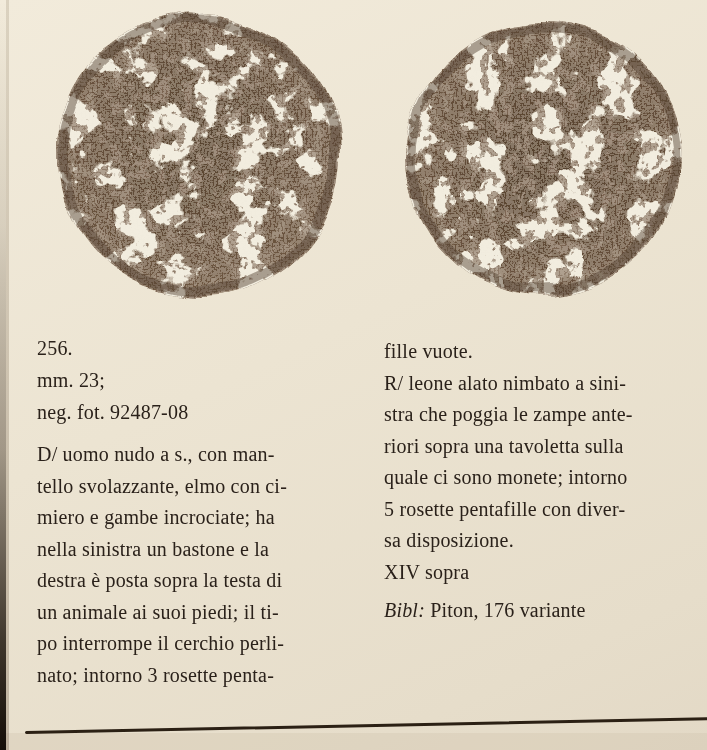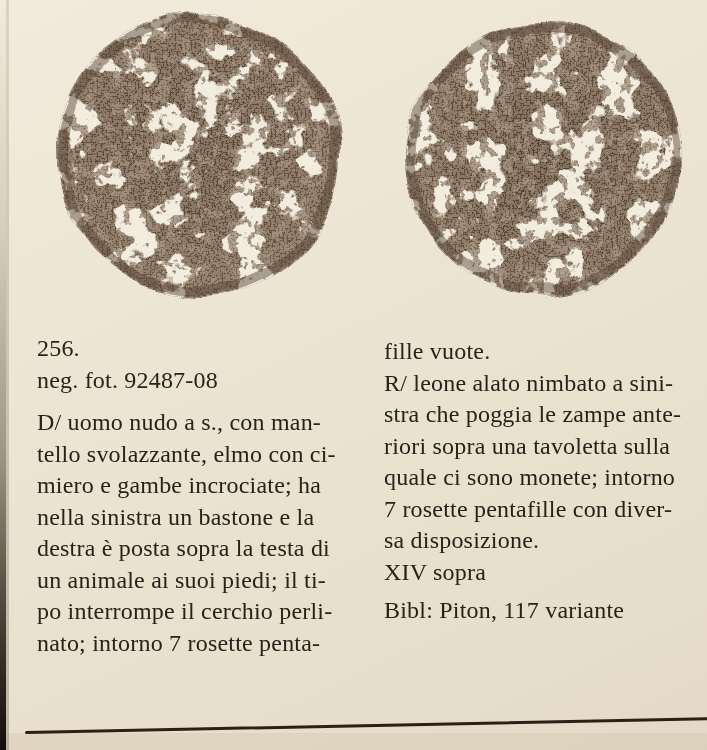--- a/index.html
+++ b/index.html
@@ -14,28 +14,28 @@
                rgba(70,56,42,0.45) 60%, rgba(35,26,18,0.85) 85%, #140d07 100%);
   }
   .edge-seam{
     position:absolute;left:6px;top:0;width:3px;height:750px;z-index:5;
     background:linear-gradient(180deg, rgba(150,135,110,0.25), rgba(120,100,80,0.35));
   }
   figure.coin{position:absolute;margin:0;padding:0;}
   .coin-obverse{left:53px;top:10px;width:292px;height:292px;}
   .coin-reverse{left:402px;top:18px;width:282px;height:282px;}
   .coin svg{display:block;}
-  .col{position:absolute;font-size:24px;line-height:31.5px;letter-spacing:0.2px;}
+  .col{position:absolute;font-size:20px;line-height:31.5px;letter-spacing:0.2px;}
   .col-left{left:37px;top:332px;width:326px;}
   .col-right{left:384px;top:336px;width:318px;}
   .meta .line{white-space:nowrap;line-height:32px;}
   p.para{margin:0;white-space:pre-line;}
   .col-left p.para{margin-top:11px;}
   p.bibl{margin-top:7px;}
-  .bibl-label{}
+  .bibl-label{font-style:italic;}
   .bottom-rule{
     position:absolute;left:25px;top:731px;width:690px;height:3px;z-index:4;
     background:#2b2014;border-radius:2px;
     transform:rotate(-1.15deg);transform-origin:left center;
   }
   .below-rule{
     position:absolute;left:0px;top:733px;width:707px;height:17px;z-index:3;
     background:rgba(205,193,170,0.30);
   }
 </style>
@@ -125,40 +125,41 @@
           <rect width="282" height="282" filter="url(#fineB)" opacity="0.3"></rect>
           <circle cx="141" cy="141" r="131" fill="none" stroke="#4f3d2e" stroke-width="9" opacity="0.45"></circle>
         </g>
       </g>
     </svg>
   </figure>
 
   <div class="col col-left">
     <div class="meta">
       <div class="line">256.</div>
+      <div class="line">mm. 23;</div>
       <div class="line">neg. fot. 92487-08</div>
     </div>
     <p class="para">D/ uomo nudo a s., con man-
 tello svolazzante, elmo con ci-
 miero e gambe incrociate; ha
 nella sinistra un bastone e la
 destra è posta sopra la testa di
 un animale ai suoi piedi; il ti-
 po interrompe il cerchio perli-
-nato; intorno 7 rosette penta-</p>
+nato; intorno 3 rosette penta-</p>
   </div>
 
   <div class="col col-right">
     <p class="para">fille vuote.</p>
     <p class="para">R/ leone alato nimbato a sini-
 stra che poggia le zampe ante-
 riori sopra una tavoletta sulla
 quale ci sono monete; intorno
-7 rosette pentafille con diver-
+5 rosette pentafille con diver-
 sa disposizione.</p>
     <p class="para">XIV sopra</p>
-    <p class="para bibl"><span class="bibl-label">Bibl:</span> <span>Piton, 117 variante</span></p>
+    <p class="para bibl"><span class="bibl-label">Bibl:</span> <span>Piton, 176 variante</span></p>
   </div>
 
   <div class="below-rule"></div>
   <div class="bottom-rule"></div>
 
 </div>
 
 </body></html>

